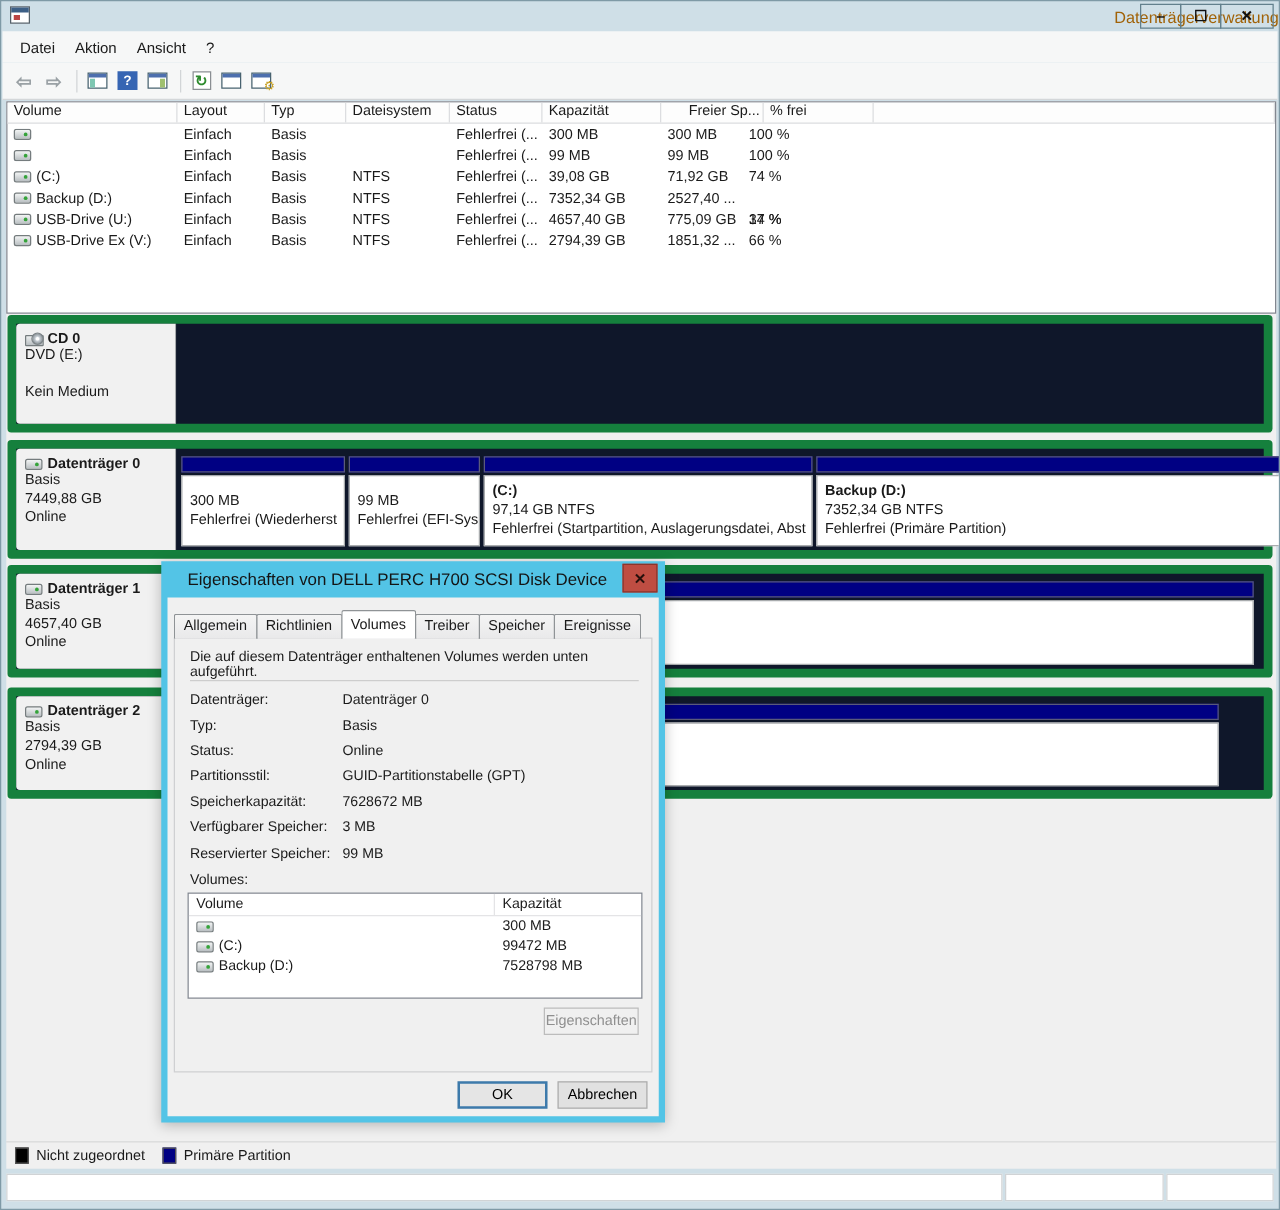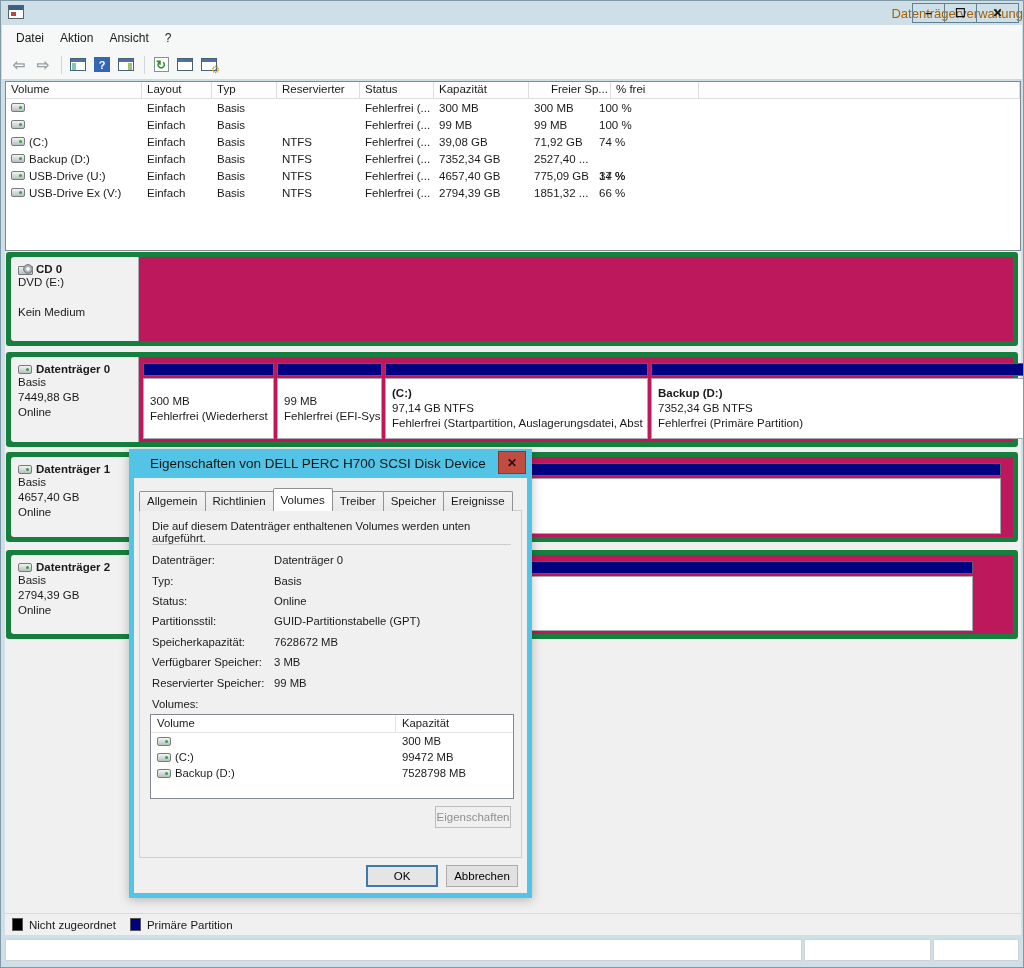--- a/index.html
+++ b/index.html
@@ -39,21 +39,21 @@
   .main-area{position:absolute;left:4px;top:80px;width:1016px;height:832px;background:#f0f0f0;}
   .vol-panel{position:absolute;left:0;top:0;width:1016px;height:170px;background:#fff;border:1px solid #828790;overflow:hidden;}
   .vt-head{display:flex;height:17px;border-bottom:1px solid #dcdde0;background:#fdfdfd;}
   .vt-hcell{font-size:11.5px;padding:1px 0 0 5px;border-right:1px solid #dcdde0;white-space:nowrap;overflow:hidden;}
   .vt-row{display:flex;height:17px;align-items:center;}
   .vt-cell{font-size:11.5px;padding-left:5px;white-space:nowrap;overflow:hidden;display:flex;align-items:center;}
   .drive-icon{position:relative;display:inline-block;width:14px;height:9px;border:1px solid #757c7e;border-radius:2px;
      background:linear-gradient(#f2f4f4,#b9bfc2);margin-right:4px;flex:none;}
   .drive-icon::after{content:'';position:absolute;right:2px;top:2px;width:3px;height:3px;background:#35a33a;border-radius:50%;}
   
-  .g-row{position:absolute;left:1px;width:1012px;background:#be185d;border:5px solid #15803d;border-radius:3px;}
+  .g-row{position:absolute;left:1px;width:1012px;background:#0f172a;border:7px solid #15803d;border-radius:3px;}
   .g-label{position:absolute;left:0;top:0;width:128px;height:100%;border-right:1px solid #a8abad;padding:6px 4px 0 7px;background:#f1f1f1;border-radius:3px 0 0 3px;}
   .g-title{display:flex;align-items:center;font-weight:bold;font-size:11.5px;white-space:nowrap;}
   .g-line{font-size:11.5px;line-height:15px;white-space:nowrap;}
   .cd-icon{position:relative;display:inline-block;width:15px;height:11px;margin-right:3px;flex:none;}
   .cd-icon::before{content:'';position:absolute;left:0;bottom:0;width:13px;height:7px;border:1px solid #757c7e;border-radius:1px;background:linear-gradient(#eef0f0,#b9bfc2);}
   .cd-icon::after{content:'';position:absolute;right:0;top:0;width:8px;height:8px;border-radius:50%;background:radial-gradient(circle at 50% 50%, #fff 0 1px, #c3cad0 2px, #8f979c 4px);border:1px solid #7d8488;}
   .g-parts{position:absolute;left:129px;top:0;right:2px;bottom:0;}
   .part{position:absolute;top:6px;bottom:3px;display:flex;flex-direction:column;}
   .part-band{height:13px;flex:none;border:1px solid #5a5a7a;}
   .part-body{flex:1;margin-top:2px;border:1px solid #a9acae;background:#fff;display:flex;flex-direction:column;justify-content:center;padding-left:6px;overflow:hidden;}
@@ -154,21 +154,21 @@
       </button>
   </div>
 
   <div class="main-area" id="main-area">
 
     <div class="vol-panel">
       <div class="vt-head" id="vt-head">
           <div class="vt-hcell" style="width: 136px;">Volume</div>
           <div class="vt-hcell" style="width: 70px;">Layout</div>
           <div class="vt-hcell" style="width: 65px;">Typ</div>
-          <div class="vt-hcell" style="width: 83px;">Reservierter</div>
+          <div class="vt-hcell" style="width: 83px;">Dateisystem</div>
           <div class="vt-hcell" style="width: 74px;">Status</div>
           <div class="vt-hcell" style="width: 95px;">Kapazität</div>
           <div class="vt-hcell" style="width: 65px; margin-left: 17px;">Freier Sp...</div>
           <div class="vt-hcell" style="width: 88px;">% frei</div>
           <div class="vt-hcell" style="flex: 1 1 0%;"></div>
         </div>
       <div id="vt-body">
           <div class="vt-row">
             <div class="vt-cell" style="width: 136px;">
               <span class="drive-icon"></span>

